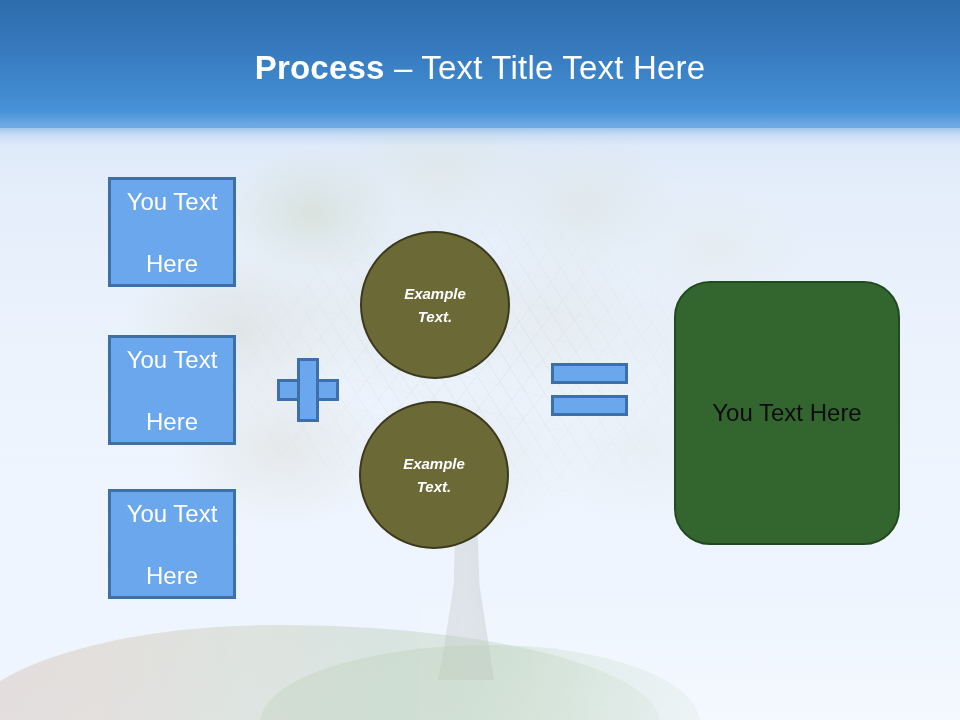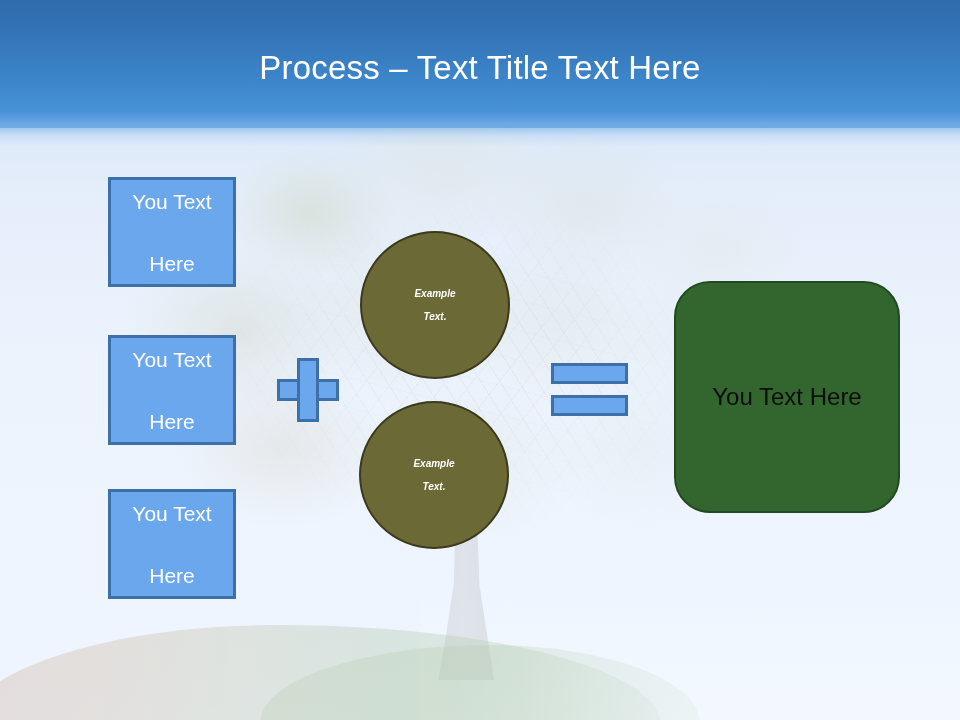--- a/index.html
+++ b/index.html
@@ -152,31 +152,31 @@
     position: absolute;
     left: 0; top: 48px;
     width: 960px;
     text-align: center;
     color: #ffffff;
     font-size: 33px;
     line-height: 40px;
     letter-spacing: 0.2px;
     white-space: nowrap;
   }
-  .slide-title .t-bold { font-weight: 400; }
+  .slide-title .t-bold { font-weight: 700; }
   .slide-title .t-reg  { font-weight: 400; }
 
   
   .blue-box {
     position: absolute;
     background: #6aa7ec;
     border: 3px solid #3d6fa8;
     box-sizing: border-box;
     color: #ffffff;
-    font-size: 21px;
+    font-size: 24px;
     line-height: 31px;
     text-align: center;
     display: flex;
     align-items: center;
     justify-content: center;
   }
   .blue-box span { display: block; padding: 0 6px; }
 
   #blue-box-1 { left: 108px; top: 177px; width: 128px; height: 110px; }
   #blue-box-2 { left: 108px; top: 335px; width: 128px; height: 110px; }
@@ -227,32 +227,32 @@
     border-radius: 50%;
     background: #6b6936;
     border: 2px solid #3b3a1c;
     box-sizing: border-box;
     display: flex;
     align-items: center;
     justify-content: center;
     color: #ffffff;
     font-weight: 700;
     font-style: italic;
-    font-size: 10px;
+    font-size: 15px;
     line-height: 23px;
     text-align: center;
   }
   #olive-circle-1 { left: 360px; top: 231px; width: 150px; height: 148px; }
   #olive-circle-2 { left: 359px; top: 401px; width: 150px; height: 148px; }
 
   
   .green-box {
     position: absolute;
     left: 674px; top: 281px;
-    width: 226px; height: 232px;
+    width: 226px; height: 264px;
     background: #33662f;
     border: 2px solid #224a20;
     box-sizing: border-box;
     border-radius: 36px;
     display: flex;
     align-items: center;
     justify-content: center;
     color: #0d0d0d;
     font-size: 24px;
     line-height: 30px;

